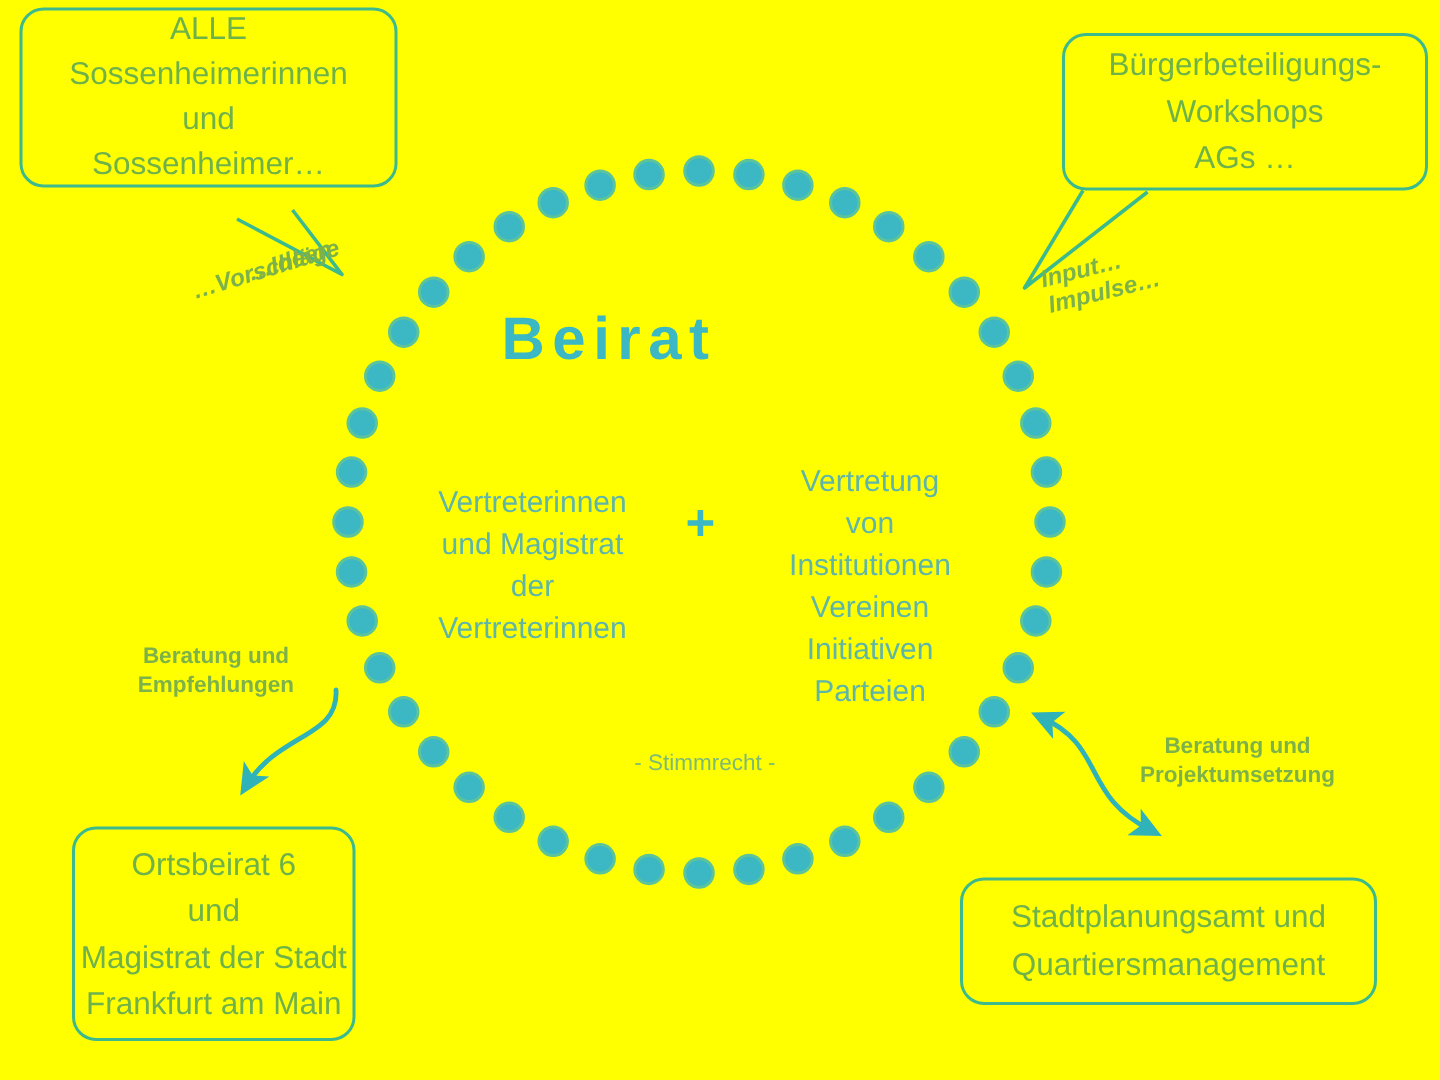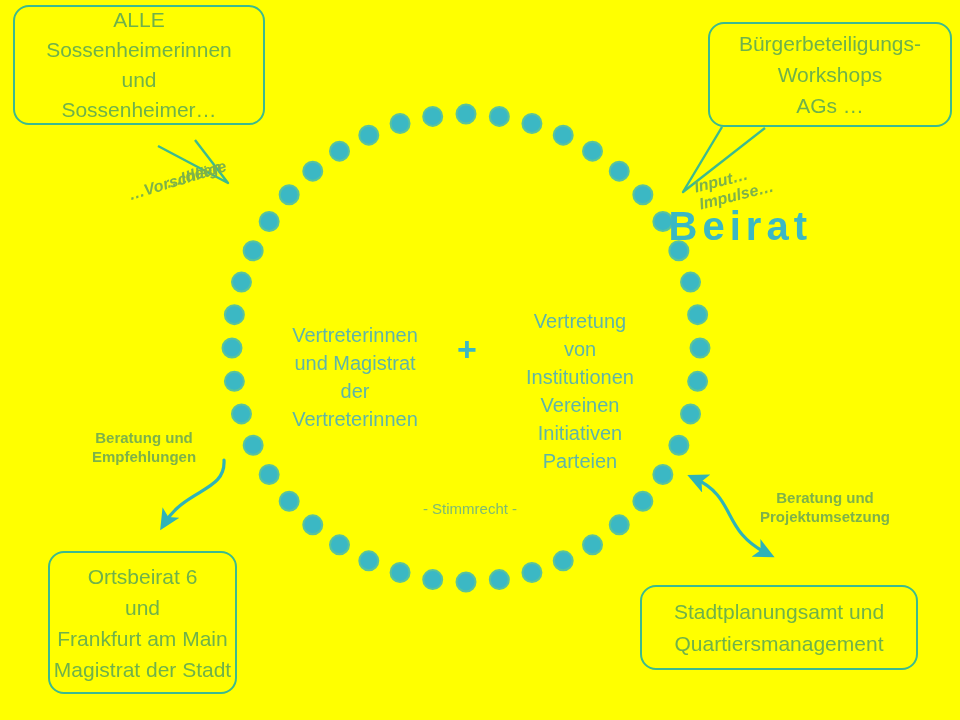--- a/index.html
+++ b/index.html
@@ -77,21 +77,21 @@
     font-size: 21px;
     line-height: 32px;
   }
 
   
   #center-title {
     position: absolute;
     left: 0;
     top: 204px;
     width: 812px;
-    text-align: right;
+    text-align: center;
     font-size: 40px;
     font-weight: bold;
     letter-spacing: 5px;
     color: #3bb8c4;
     z-index: 3;
   }
   #plus-sign {
     position: absolute;
     left: 451px;
     top: 332px;
@@ -265,22 +265,22 @@
 
   <div class="callout" id="callout-workshops">
     <span class="line">Bürgerbeteiligungs-</span>
     <span class="line">Workshops</span>
     <span class="line">AGs …</span>
   </div>
 
   <div class="callout" id="callout-ortsbeirat">
     <span class="line">Ortsbeirat 6</span>
     <span class="line">und</span>
+    <span class="line">Magistrat der Stadt</span>
     <span class="line">Frankfurt am Main</span>
-    <span class="line">Magistrat der Stadt</span>
   </div>
 
   <div class="callout" id="callout-stadtplanung">
     <span class="line">Stadtplanungsamt und</span>
     <span class="line">Quartiersmanagement</span>
   </div>
 
   <div id="center-title">Beirat</div>
 
   <div id="plus-sign">+</div>

